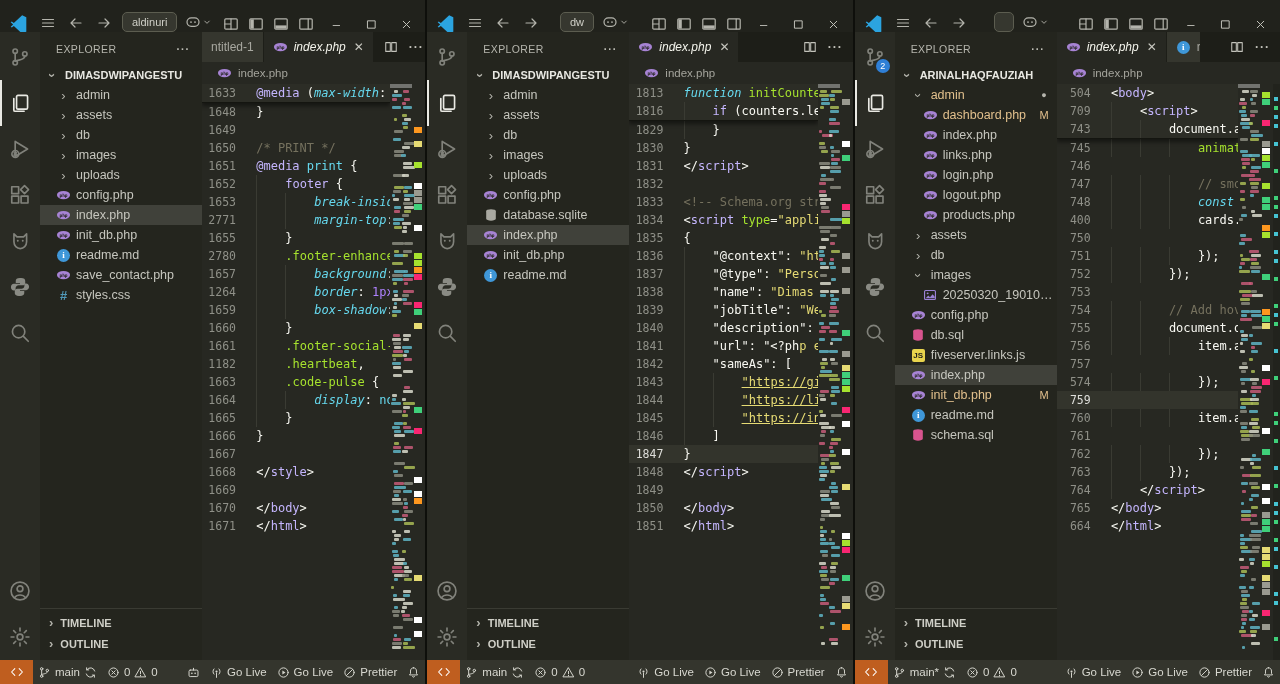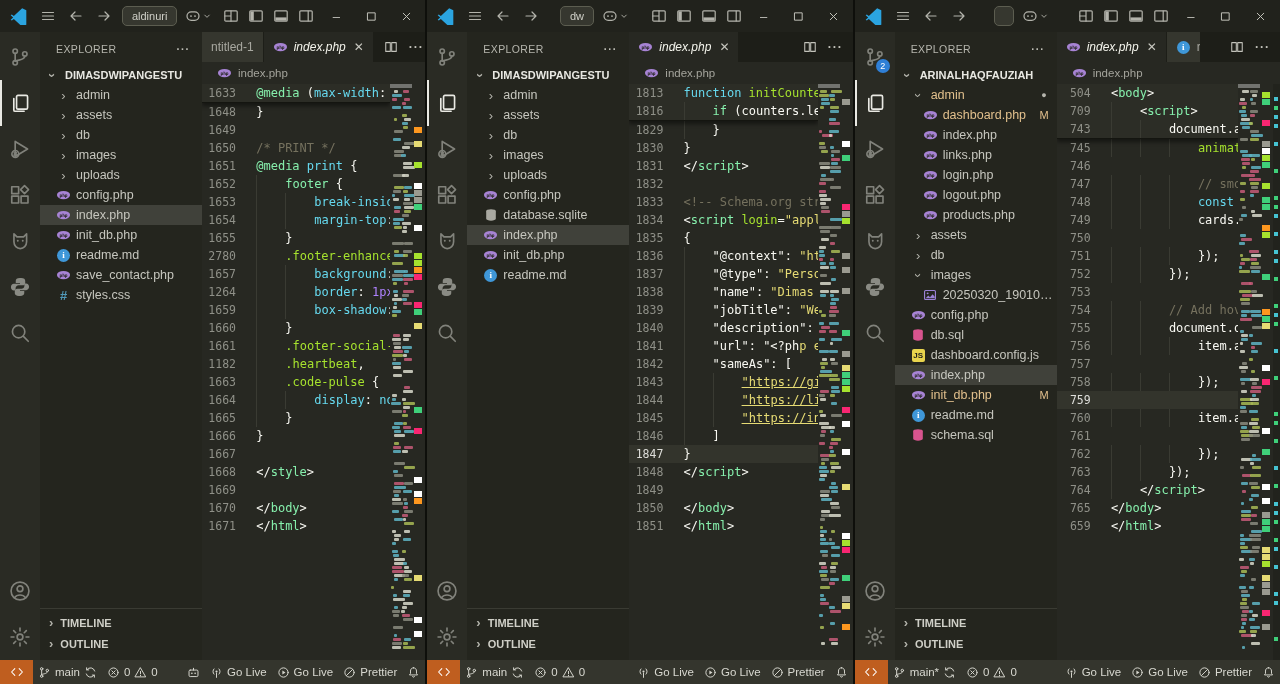--- a/index.html
+++ b/index.html
@@ -4,21 +4,21 @@
 <style>
   * { box-sizing: border-box; margin: 0; padding: 0; }
   html,body { width:1280px; height:684px; overflow:hidden; background:#0e0f0b;
     font-family:"Liberation Sans", sans-serif; font-size:12px; color:#c8c8c0; }
   #app { display:flex; width:1280px; height:684px; }
 
   .window { flex:1 1 0; min-width:0; display:flex; flex-direction:column; background:#272822; border-right:2px solid #0e0f0b; }
   .window:last-child { border-right:none; }
 
   
-  .titlebar { height:32px; flex:none; background:#21221c; display:flex; align-items:center; padding:0 6px; color:#b4b4ac; }
+  .titlebar { height:32px; flex:none; background:#21221c; display:flex; align-items:flex-end; padding:0 6px; color:#b4b4ac; }
   .tb-group { display:flex; align-items:center; gap:12px; }
   .tb-left { margin-left:4px; }
   .tb-center { flex:1; display:flex; align-items:center; justify-content:center; gap:8px; min-width:0; }
   .searchbox { background:#36372f; border:1px solid #5c5d50; border-radius:5px; height:20px; min-width:16px;
     padding:0 9px; display:flex; align-items:center; color:#cfcfc7; font-size:11px; white-space:nowrap; }
   .tb-right { gap:9px; }
   .wc { width:26px; text-align:center; font-size:13px; color:#c4c4bc; display:flex; justify-content:center; }
   .ticon { display:flex; align-items:center; color:#b4b4ac; }
 
   
@@ -68,21 +68,21 @@
 
   .codewrap { flex:1; min-height:0; display:flex; position:relative; overflow:hidden; }
   .code { flex:1; min-width:0; overflow:hidden; font-family:"DejaVu Sans Mono", monospace; font-size:12px; }
   .cline { height:18px; line-height:18px; display:flex; white-space:pre; }
   .cline .gut { width:47px; flex:none; text-align:right; padding-right:13px; color:#8f9088; font-size:11.5px; font-family:"DejaVu Sans Mono",monospace; }
   .cline .ctext { flex:1; min-width:0; overflow:hidden; white-space:pre; }
   .cline.cur { background:#33342c; }
   .cline.cur .gut { color:#dededa; }
   .ig { display:inline-block; width:29px; height:18px; border-left:1px solid #3a3b33; vertical-align:top; }
   .sticky { position:relative; z-index:3; background:#2c2d26; border-bottom:1px solid #141510; box-shadow:0 3px 4px rgba(0,0,0,.45); }
-  .tk-k { color:#86efac; } .tk-p { color:#66d9ef; } .tk-v { color:#66d9ef; }
+  .tk-k { color:#c4b5fd; } .tk-p { color:#66d9ef; font-style:italic; } .tk-v { color:#66d9ef; }
   .tk-f { color:#a6e22e; } .tk-s { color:#e6db74; } .tk-su { color:#e6db74; text-decoration:underline; }
   .tk-c { color:#75715e; } .tk-n { color:#ae81ff; } .tk-w { color:#f8f8f2; }
 
   .marks { width:22px; flex:none; position:relative; }
   .mk { position:absolute; height:2.5px; border-radius:1px; opacity:.85; }
   .mapslider { position:absolute; left:0; top:0; width:100%; height:4px; background:rgba(255,255,255,.35); }
   .decorcol { width:13px; flex:none; position:relative; }
   .dq { position:absolute; left:2px; width:8px; height:6px; }
   .rulercol { width:7px; flex:none; position:relative; background:#22231d; }
   .rm { position:absolute; left:1px; width:4px; height:4px; }
@@ -394,21 +394,21 @@
             <div class="code">
               <div class="sticky">
                 <div class="cline"><span class="gut">1633</span><span class="ctext"><span> </span><span class="tk-k">@media</span><span class="tk-w"> (</span><span class="tk-p">max-width</span><span class="tk-w">: </span></span></div>
               </div>
               <div class="cline"><span class="gut">1648</span><span class="ctext"><span> </span><span class="tk-w">}</span></span></div>
               <div class="cline"><span class="gut">1649</span><span class="ctext"><span> </span></span></div>
               <div class="cline"><span class="gut">1650</span><span class="ctext"><span> </span><span class="tk-c">/* PRINT */</span></span></div>
               <div class="cline"><span class="gut">1651</span><span class="ctext"><span> </span><span class="tk-k">@media</span><span class="tk-w"> </span><span class="tk-v">print</span><span class="tk-w"> {</span></span></div>
               <div class="cline"><span class="gut">1652</span><span class="ctext"><span> </span><span class="ig"></span><span class="tk-k">footer</span><span class="tk-w"> {</span></span></div>
               <div class="cline"><span class="gut">1653</span><span class="ctext"><span> </span><span class="ig"></span><span class="ig"></span><span class="tk-p">break-inside</span></span></div>
-              <div class="cline"><span class="gut">1654</span><span class="ctext"><span> </span><span class="ig"></span><span class="ig"></span><span class="tk-p">margin-top</span><span class="tk-w">: </span></span></div>
+              <div class="cline"><span class="gut">2771</span><span class="ctext"><span> </span><span class="ig"></span><span class="ig"></span><span class="tk-p">margin-top</span><span class="tk-w">: </span></span></div>
               <div class="cline"><span class="gut">1655</span><span class="ctext"><span> </span><span class="ig"></span><span class="tk-w">}</span></span></div>
               <div class="cline"><span class="gut">2780</span><span class="ctext"><span> </span><span class="ig"></span><span class="tk-f">.footer-enhanced</span></span></div>
               <div class="cline"><span class="gut">1657</span><span class="ctext"><span> </span><span class="ig"></span><span class="ig"></span><span class="tk-p">background</span><span class="tk-w">: </span></span></div>
               <div class="cline"><span class="gut">1264</span><span class="ctext"><span> </span><span class="ig"></span><span class="ig"></span><span class="tk-p">border</span><span class="tk-w">: </span><span class="tk-n">1px</span></span></div>
               <div class="cline"><span class="gut">1659</span><span class="ctext"><span> </span><span class="ig"></span><span class="ig"></span><span class="tk-p">box-shadow</span><span class="tk-w">: </span></span></div>
               <div class="cline"><span class="gut">1660</span><span class="ctext"><span> </span><span class="ig"></span><span class="tk-w">}</span></span></div>
               <div class="cline"><span class="gut">1661</span><span class="ctext"><span> </span><span class="ig"></span><span class="tk-f">.footer-social-links</span></span></div>
               <div class="cline"><span class="gut">1182</span><span class="ctext"><span> </span><span class="ig"></span><span class="tk-f">.heartbeat</span><span class="tk-w">,</span></span></div>
               <div class="cline"><span class="gut">1663</span><span class="ctext"><span> </span><span class="ig"></span><span class="tk-f">.code-pulse</span><span class="tk-w"> {</span></span></div>
               <div class="cline"><span class="gut">1664</span><span class="ctext"><span> </span><span class="ig"></span><span class="ig"></span><span class="tk-p">display</span><span class="tk-w">: </span><span class="tk-v">none</span></span></div>
@@ -1001,21 +1001,21 @@
             <div class="code">
               <div class="sticky">
                 <div class="cline"><span class="gut">1813</span><span class="ctext"><span> </span><span class="tk-p">function</span><span class="tk-w"> </span><span class="tk-f">initCounters</span></span></div>
                 <div class="cline"><span class="gut">1816</span><span class="ctext"><span> </span><span class="ig"></span><span class="tk-k">if</span><span class="tk-w"> (counters.length &gt; </span></span></div>
               </div>
               <div class="cline"><span class="gut">1829</span><span class="ctext"><span> </span><span class="ig"></span><span class="tk-w">}</span></span></div>
               <div class="cline"><span class="gut">1830</span><span class="ctext"><span> </span><span class="tk-w">}</span></span></div>
               <div class="cline"><span class="gut">1831</span><span class="ctext"><span> </span><span class="tk-w">&lt;/</span><span class="tk-k">script</span><span class="tk-w">&gt;</span></span></div>
               <div class="cline"><span class="gut">1832</span><span class="ctext"><span> </span></span></div>
               <div class="cline"><span class="gut">1833</span><span class="ctext"><span> </span><span class="tk-c">&lt;!-- Schema.org structured data --&gt;</span></span></div>
-              <div class="cline"><span class="gut">1834</span><span class="ctext"><span> </span><span class="tk-w">&lt;</span><span class="tk-k">script</span><span class="tk-w"> </span><span class="tk-f">login</span><span class="tk-w">=</span><span class="tk-s">"application/ld+json"</span></span></div>
+              <div class="cline"><span class="gut">1834</span><span class="ctext"><span> </span><span class="tk-w">&lt;</span><span class="tk-k">script</span><span class="tk-w"> </span><span class="tk-f">type</span><span class="tk-w">=</span><span class="tk-s">"application/ld+json"</span></span></div>
               <div class="cline"><span class="gut">1835</span><span class="ctext"><span> </span><span class="tk-w">{</span></span></div>
               <div class="cline"><span class="gut">1836</span><span class="ctext"><span> </span><span class="ig"></span><span class="tk-w">"@context": </span><span class="tk-s">"https://schema.org"</span></span></div>
               <div class="cline"><span class="gut">1837</span><span class="ctext"><span> </span><span class="ig"></span><span class="tk-w">"@type": </span><span class="tk-s">"Person"</span></span></div>
               <div class="cline"><span class="gut">1838</span><span class="ctext"><span> </span><span class="ig"></span><span class="tk-w">"name": </span><span class="tk-s">"Dimas Dwi Pangestu"</span></span></div>
               <div class="cline"><span class="gut">1839</span><span class="ctext"><span> </span><span class="ig"></span><span class="tk-w">"jobTitle": </span><span class="tk-s">"Web Developer"</span></span></div>
               <div class="cline"><span class="gut">1840</span><span class="ctext"><span> </span><span class="ig"></span><span class="tk-w">"description": </span></span></div>
               <div class="cline"><span class="gut">1841</span><span class="ctext"><span> </span><span class="ig"></span><span class="tk-w">"url": "&lt;?ph</span><span class="tk-s">p echo $url; ?&gt;"</span></span></div>
               <div class="cline"><span class="gut">1842</span><span class="ctext"><span> </span><span class="ig"></span><span class="tk-w">"sameAs": [</span></span></div>
               <div class="cline"><span class="gut">1843</span><span class="ctext"><span> </span><span class="ig"></span><span class="ig"></span><span class="tk-su">"https://github.com/dimas"</span></span></div>
               <div class="cline"><span class="gut">1844</span><span class="ctext"><span> </span><span class="ig"></span><span class="ig"></span><span class="tk-su">"https://linkedin.com/in/dimas"</span></span></div>
@@ -1583,21 +1583,21 @@
                   <ellipse cx="8" cy="3.6" rx="5.5" ry="2.2" fill="#d8548e"></ellipse>
                   <path d="M2.5 3.6v8.8c0 1.2 2.5 2.2 5.5 2.2s5.5-1 5.5-2.2V3.6z" fill="#d8548e"></path>
                 </svg>
               </span>
               <span class="lbl">db.sql</span>
             </div>
             <div class="trow" style="padding-left:16px">
               <span class="slot">
                 <span class="jsb">JS</span>
               </span>
-              <span class="lbl">dashboard.config.js</span>
+              <span class="lbl">fiveserver.links.js</span>
             </div>
             <div class="trow sel" style="padding-left:16px">
               <span class="slot">
                 <svg width="16" height="16" viewBox="0 0 16 16">
                   <ellipse cx="8" cy="8" rx="7" ry="4.4" fill="#a783d4"></ellipse>
                   <text x="8" y="9.8" font-size="4.8" text-anchor="middle" fill="#22231d" font-weight="bold" font-family="DejaVu Sans Mono, monospace">php</text>
                 </svg>
               </span>
               <span class="lbl">index.php</span>
             </div>
@@ -1679,38 +1679,38 @@
             <div class="code">
               <div class="sticky">
                 <div class="cline"><span class="gut">504</span><span class="ctext"><span> </span><span class="tk-w">&lt;</span><span class="tk-k">body</span><span class="tk-w">&gt;</span></span></div>
                 <div class="cline"><span class="gut">709</span><span class="ctext"><span> </span><span class="ig"></span><span class="tk-w">&lt;</span><span class="tk-k">script</span><span class="tk-w">&gt;</span></span></div>
                 <div class="cline"><span class="gut">743</span><span class="ctext"><span> </span><span class="ig"></span><span class="ig"></span><span class="tk-w">document.addEventListener(</span></span></div>
               </div>
               <div class="cline"><span class="gut">745</span><span class="ctext"><span> </span><span class="ig"></span><span class="ig"></span><span class="ig"></span><span class="tk-f">animateCounter</span></span></div>
               <div class="cline"><span class="gut">746</span><span class="ctext"><span> </span></span></div>
               <div class="cline"><span class="gut">747</span><span class="ctext"><span> </span><span class="ig"></span><span class="ig"></span><span class="ig"></span><span class="tk-c">// smooth scrolling</span></span></div>
               <div class="cline"><span class="gut">748</span><span class="ctext"><span> </span><span class="ig"></span><span class="ig"></span><span class="ig"></span><span class="tk-p">const</span><span class="tk-w"> cards = document.querySelectorAll();</span></span></div>
-              <div class="cline"><span class="gut">749</span><span class="ctext"><span> </span><span class="ig"></span><span class="ig"></span><span class="ig"></span><span class="tk-w">cards.forEach(card =&gt; {</span></span></div>
+              <div class="cline"><span class="gut">400</span><span class="ctext"><span> </span><span class="ig"></span><span class="ig"></span><span class="ig"></span><span class="tk-w">cards.forEach(card =&gt; {</span></span></div>
               <div class="cline"><span class="gut">750</span><span class="ctext"><span> </span></span></div>
               <div class="cline"><span class="gut">751</span><span class="ctext"><span> </span><span class="ig"></span><span class="ig"></span><span class="ig"></span><span class="tk-w">});</span></span></div>
               <div class="cline"><span class="gut">752</span><span class="ctext"><span> </span><span class="ig"></span><span class="ig"></span><span class="tk-w">});</span></span></div>
               <div class="cline"><span class="gut">753</span><span class="ctext"><span> </span></span></div>
               <div class="cline"><span class="gut">754</span><span class="ctext"><span> </span><span class="ig"></span><span class="ig"></span><span class="tk-c">// Add hover effects</span></span></div>
               <div class="cline"><span class="gut">755</span><span class="ctext"><span> </span><span class="ig"></span><span class="ig"></span><span class="tk-w">document.querySelectorAll('.item')</span></span></div>
               <div class="cline"><span class="gut">756</span><span class="ctext"><span> </span><span class="ig"></span><span class="ig"></span><span class="ig"></span><span class="tk-w">item.addEventListener('mouseenter')</span></span></div>
               <div class="cline"><span class="gut">757</span><span class="ctext"><span> </span></span></div>
-              <div class="cline"><span class="gut">758</span><span class="ctext"><span> </span><span class="ig"></span><span class="ig"></span><span class="ig"></span><span class="tk-w">});</span></span></div>
+              <div class="cline"><span class="gut">574</span><span class="ctext"><span> </span><span class="ig"></span><span class="ig"></span><span class="ig"></span><span class="tk-w">});</span></span></div>
               <div class="cline cur"><span class="gut">759</span><span class="ctext"><span> </span></span></div>
               <div class="cline"><span class="gut">760</span><span class="ctext"><span> </span><span class="ig"></span><span class="ig"></span><span class="ig"></span><span class="tk-w">item.addEventListener('mouseleave')</span></span></div>
               <div class="cline"><span class="gut">761</span><span class="ctext"><span> </span></span></div>
               <div class="cline"><span class="gut">762</span><span class="ctext"><span> </span><span class="ig"></span><span class="ig"></span><span class="ig"></span><span class="tk-w">});</span></span></div>
               <div class="cline"><span class="gut">763</span><span class="ctext"><span> </span><span class="ig"></span><span class="ig"></span><span class="tk-w">});</span></span></div>
               <div class="cline"><span class="gut">764</span><span class="ctext"><span> </span><span class="ig"></span><span class="tk-w">&lt;/</span><span class="tk-k">script</span><span class="tk-w">&gt;</span></span></div>
               <div class="cline"><span class="gut">765</span><span class="ctext"><span> </span><span class="tk-w">&lt;/</span><span class="tk-k">body</span><span class="tk-w">&gt;</span></span></div>
-              <div class="cline"><span class="gut">659</span><span class="ctext"><span> </span><span class="tk-w">&lt;/</span><span class="tk-k">html</span><span class="tk-w">&gt;</span></span></div>
+              <div class="cline"><span class="gut">664</span><span class="ctext"><span> </span><span class="tk-w">&lt;/</span><span class="tk-k">html</span><span class="tk-w">&gt;</span></span></div>
             </div>
             <div class="marks">
               <div class="mapslider"></div>
               <span class="mk" style="top:6px;left:3.5573973804712296px;width:7.034615030977875px;background:#d8d8ca"></span>
               <span class="mk" style="top:6px;left:11.819683982990682px;width:7.739332879660651px;background:#8a8a7e"></span>
               <span class="mk" style="top:10px;left:13.64617650047876px;width:5.249313608044758px;background:#d8d8ca"></span>
               <span class="mk" style="top:14px;left:2.502188463229686px;width:4.775284541537985px;background:#d8d8ca"></span>
               <span class="mk" style="top:14px;left:12.41234577121213px;width:3.034586567664519px;background:#5fb3c3"></span>
               <span class="mk" style="top:18px;left:1.094613866880536px;width:8.330915914848447px;background:#c65a78"></span>
               <span class="mk" style="top:18px;left:13.35064187948592px;width:4.671201064484194px;background:#8a8a7e"></span>

